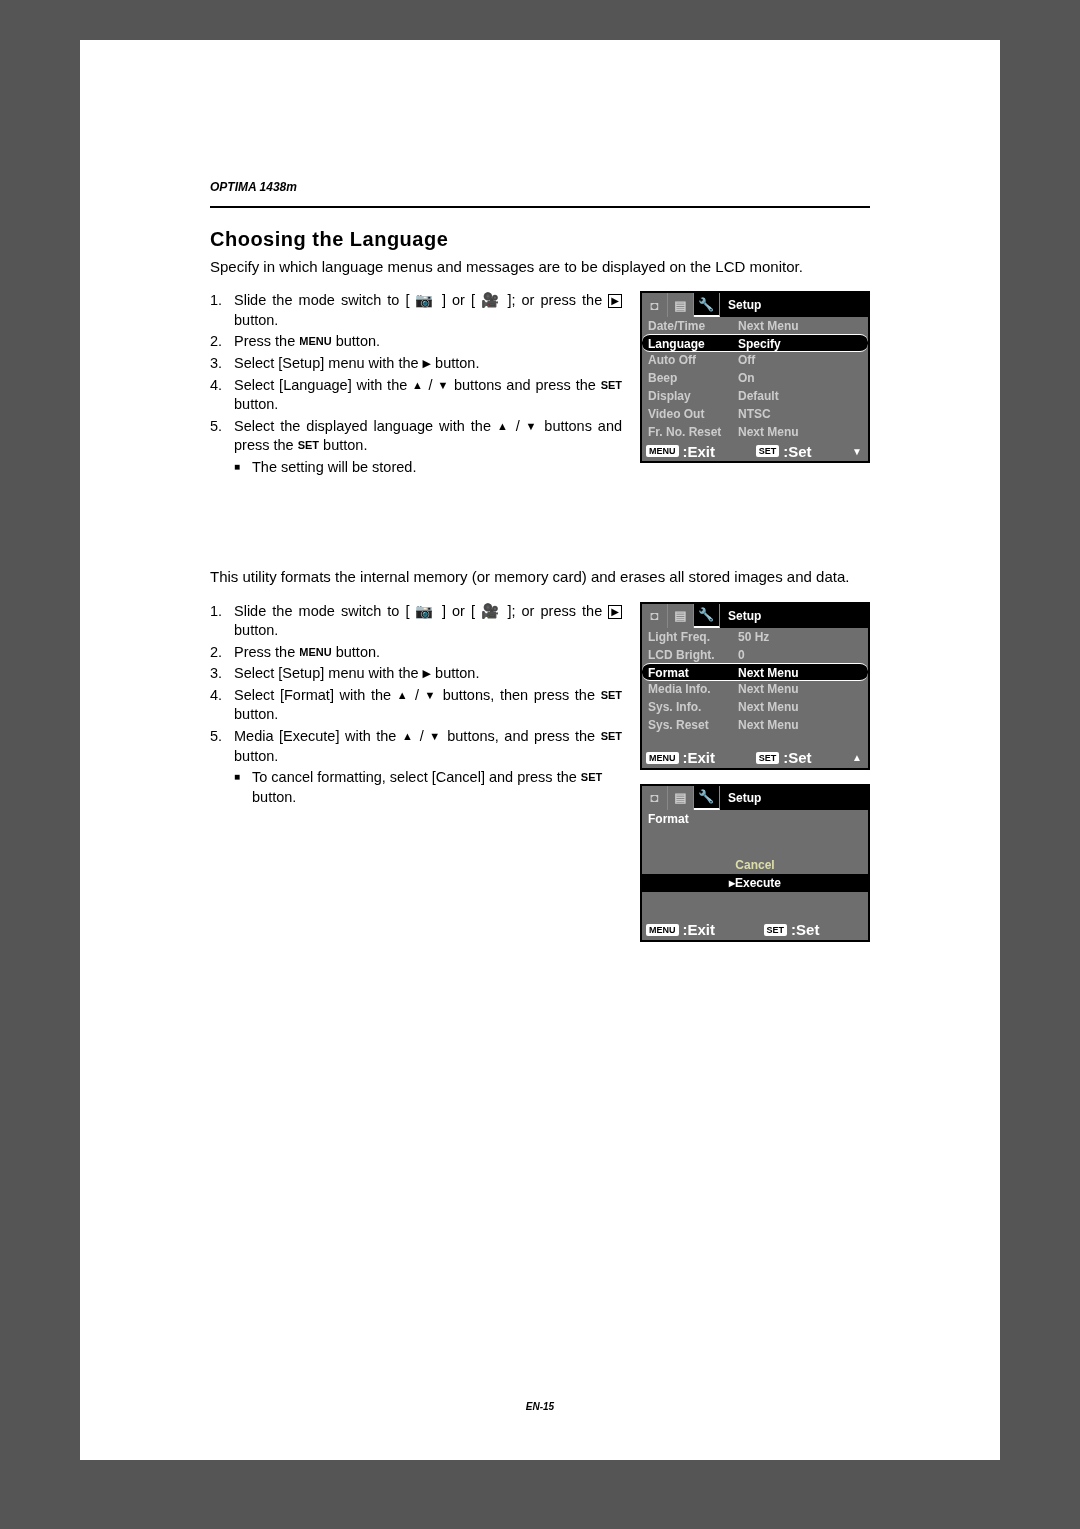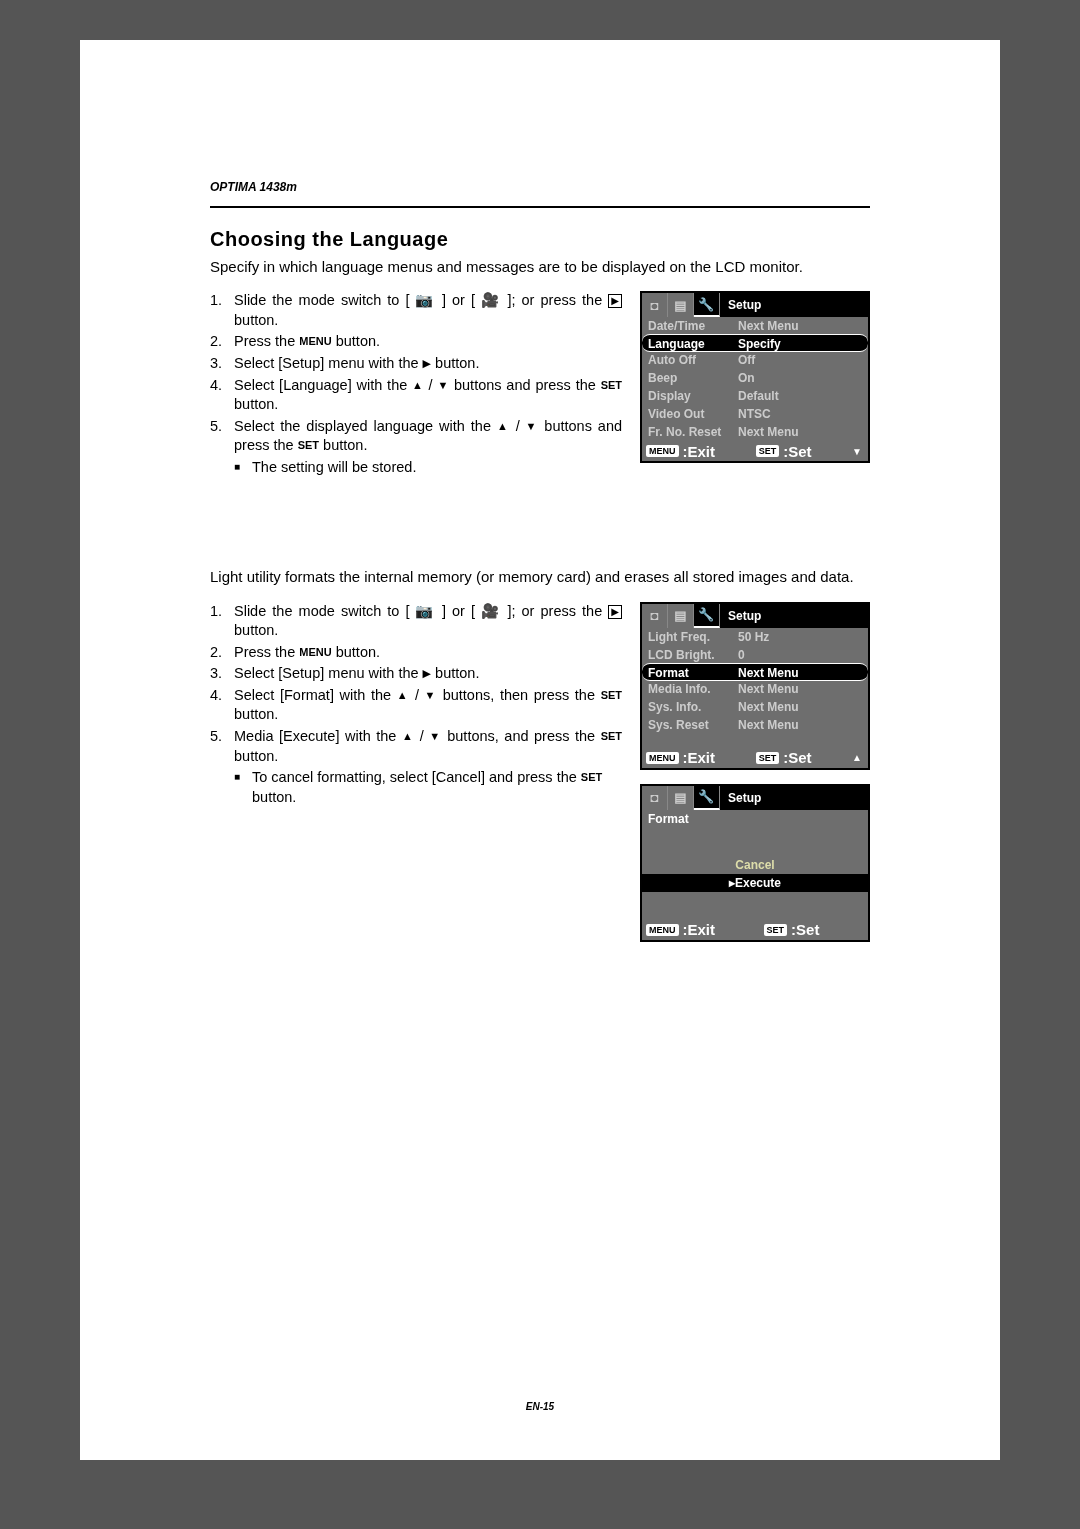--- a/index.html
+++ b/index.html
@@ -276,21 +276,21 @@
           <span class="foot-spacer"></span>
           <span class="chip">SET</span>
           <span class="footlbl">:Set</span>
           <span class="foot-spacer"></span>
           <span class="foot-arrow">▼</span>
         </div>
       </div>
     </div>
   </div>
 
-  <div class="para">Light utility formats the internal memory (or memory card) and erases all stored images and data.</div>
+  <div class="para">This utility formats the internal memory (or memory card) and erases all stored images and data.</div>
 
   <div class="section-body">
     <div class="steps">
 
       <div class="step-row">
         <div class="step-num">1.</div>
         <div class="step-txt">
           <span>Slide the mode switch to [</span>
           <span>📷</span>
           <span>] or [</span>

